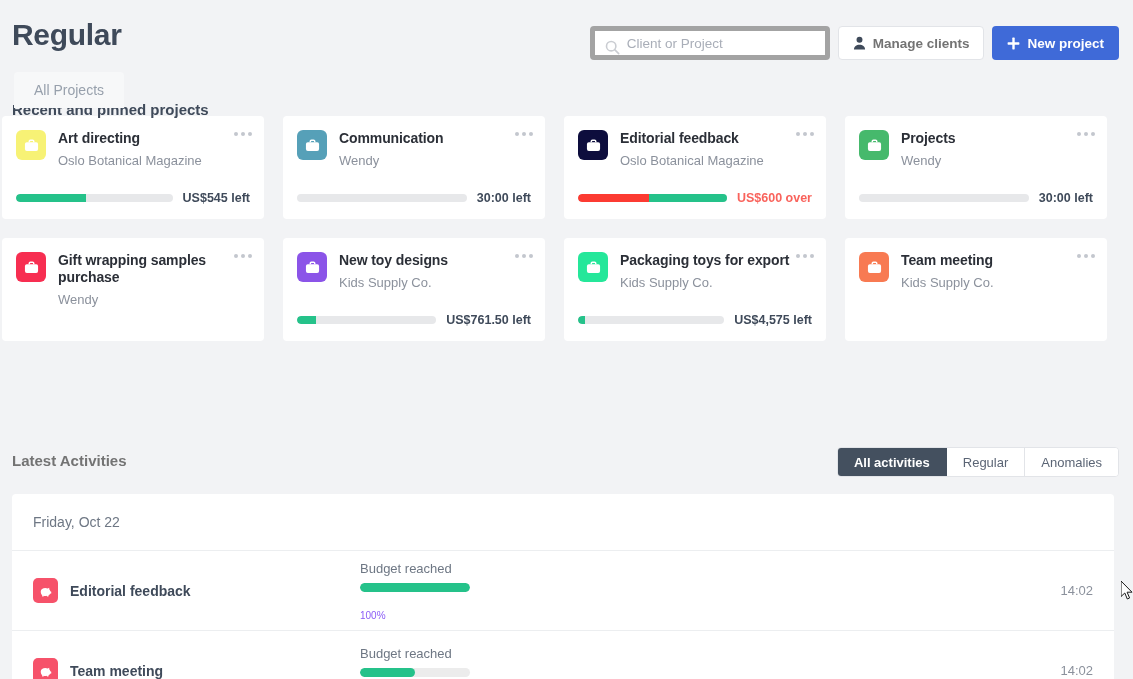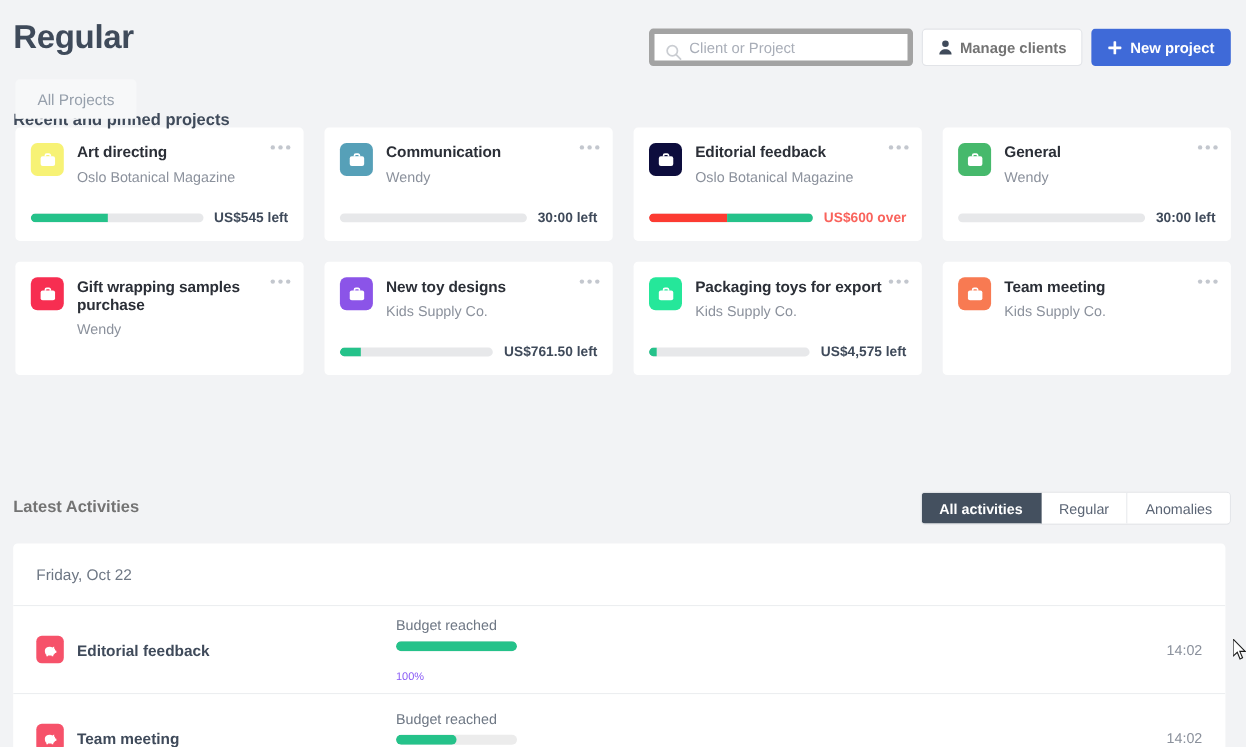--- a/index.html
+++ b/index.html
@@ -143,21 +143,21 @@
   }
   .tab.inactive {
     background: #f7f8f9;
     color: #97a0ac;
     font-weight: normal;
   }
 
   
   .grid {
     position: absolute;
-    left: 14px;
+    left: 2px;
     top: 116px;
     width: 935px;
     display: grid;
     grid-template-columns: repeat(4, 262px);
     gap: 19px;
     padding: 0 0;
   }
 
   .card {
     background: #ffffff;
@@ -482,21 +482,21 @@
       </div>
       <div class="card">
         <div class="card-top">
           <div class="card-icon" style="background:#46b96c">
             <svg viewBox="0 0 16 16">
               <rect x="1" y="4.4" width="14" height="9.4" rx="2" fill="#ffffff"></rect>
               <path d="M5.6 4.6V3.6a1.3 1.3 0 0 1 1.3-1.3h2.2a1.3 1.3 0 0 1 1.3 1.3v1" fill="none" stroke="#ffffff" stroke-width="1.6"></path>
             </svg>
           </div>
           <div class="card-text">
-            <div class="card-title">General</div>
+            <div class="card-title">Projects</div>
             <div class="card-client">Wendy</div>
           </div>
         </div>
         <div class="card-menu">
           <i></i>
           <i></i>
           <i></i>
         </div>
         <div class="card-footer">
           <div class="bar"></div>

